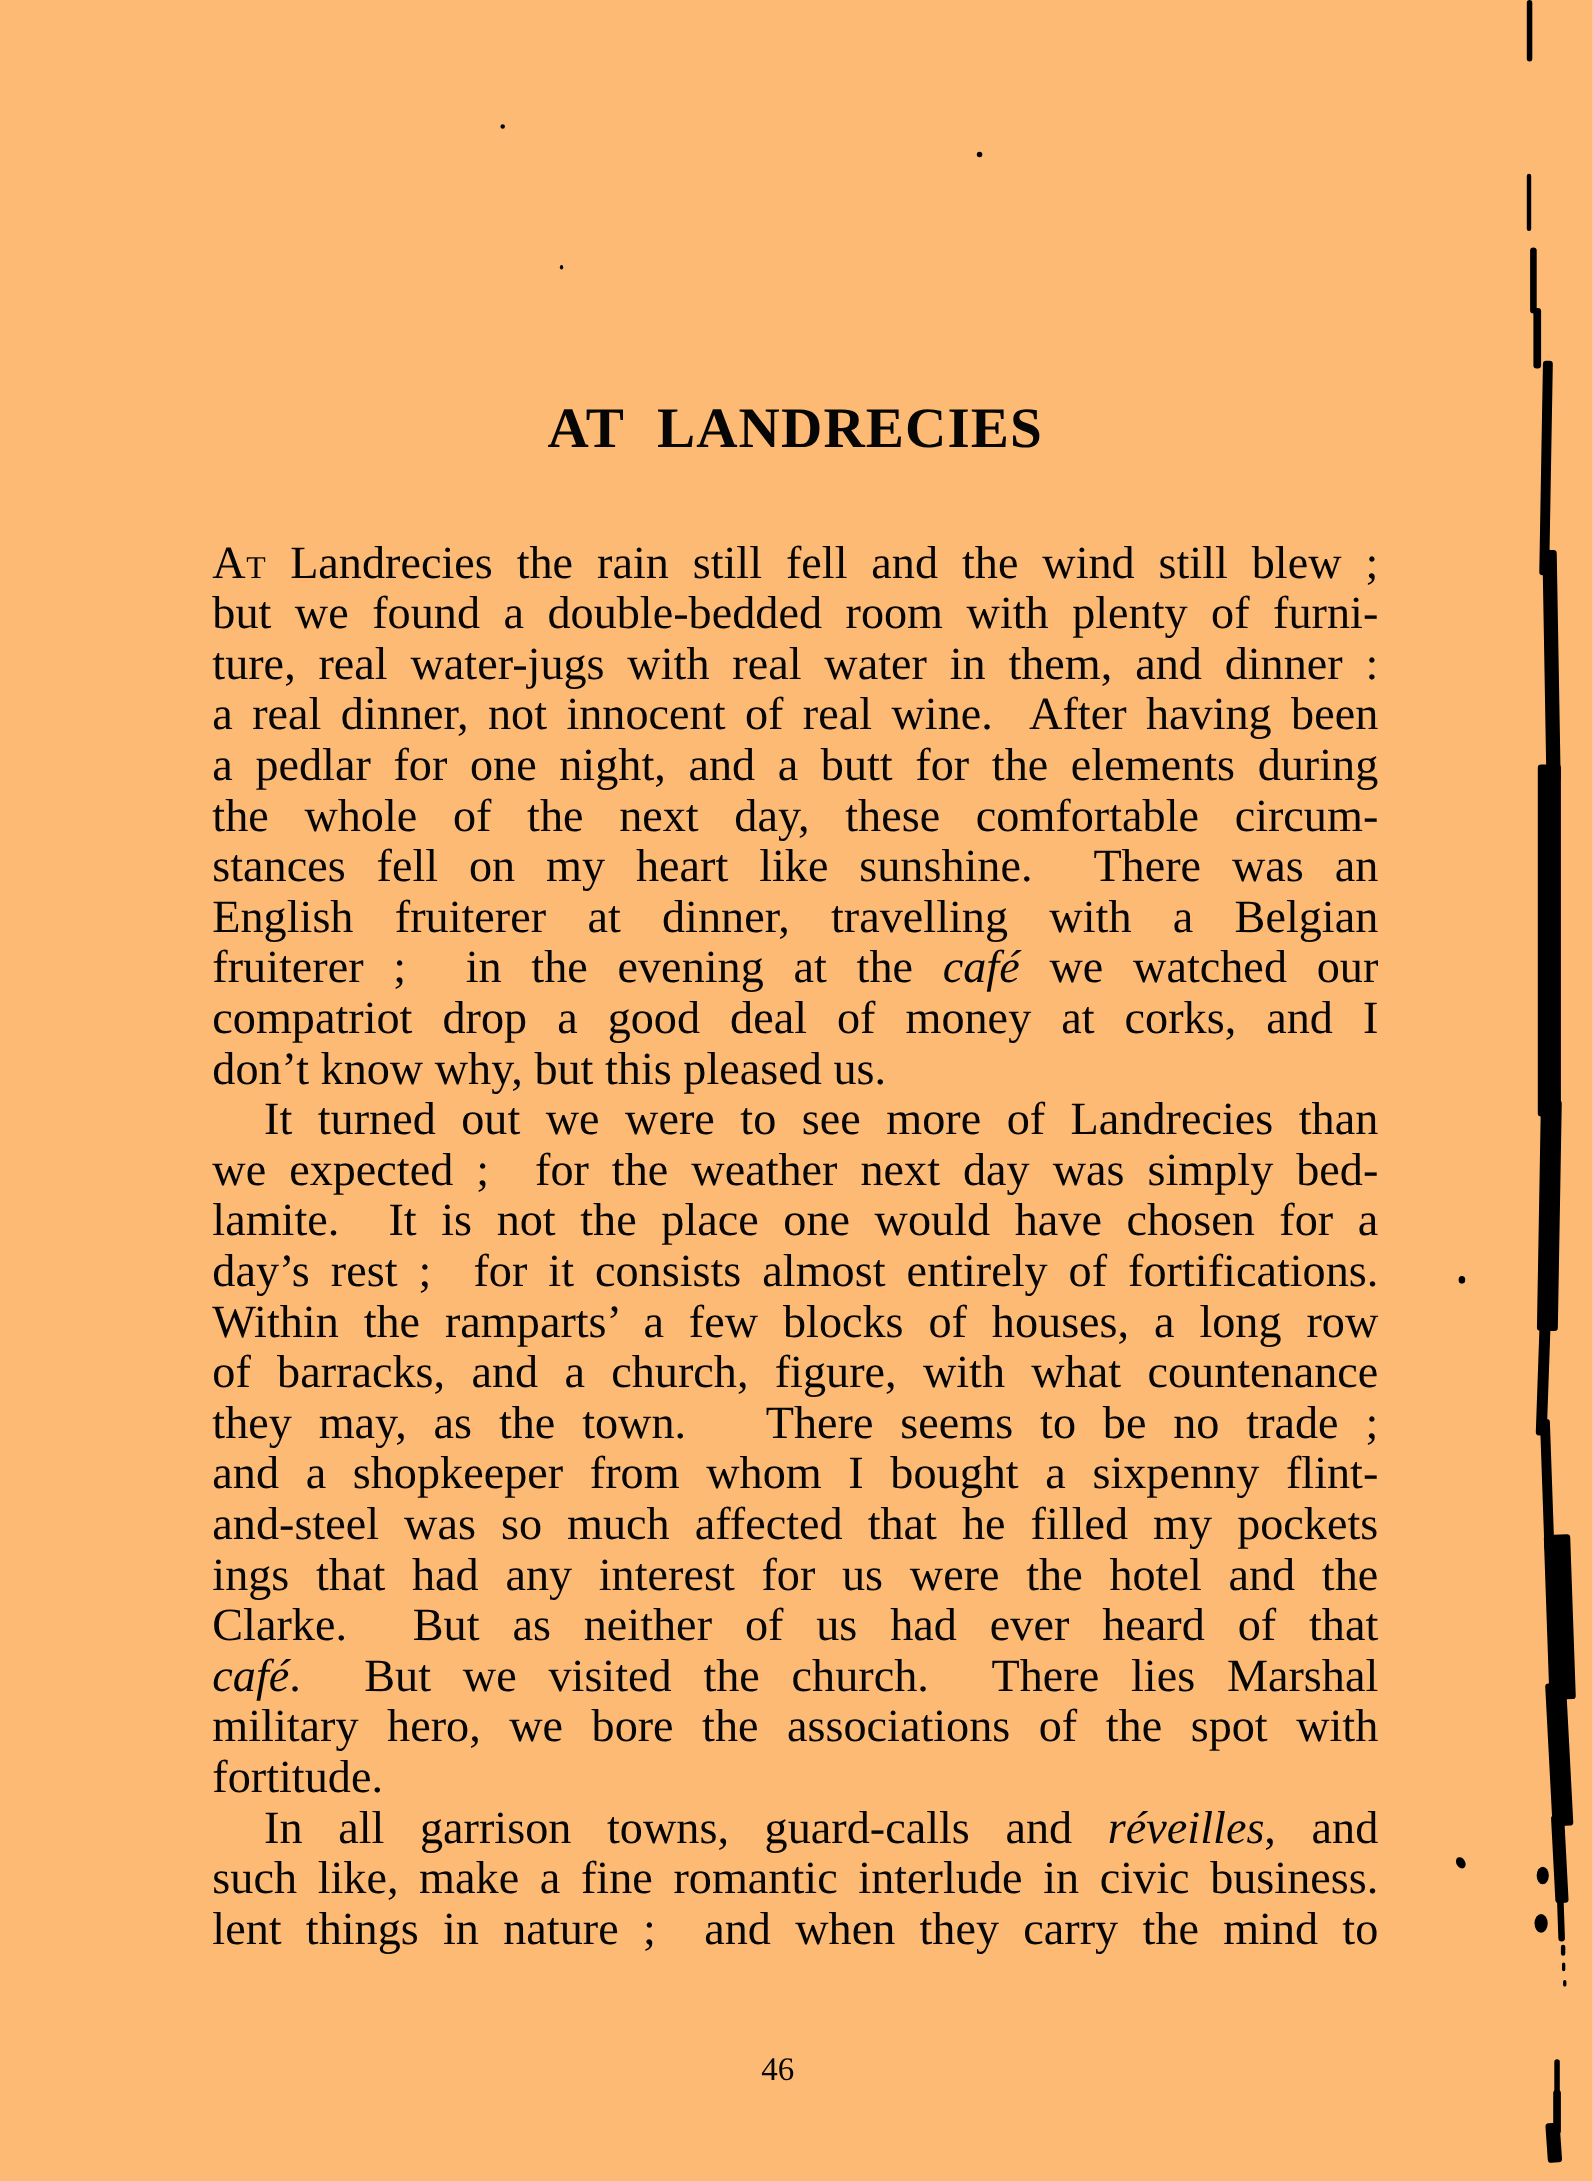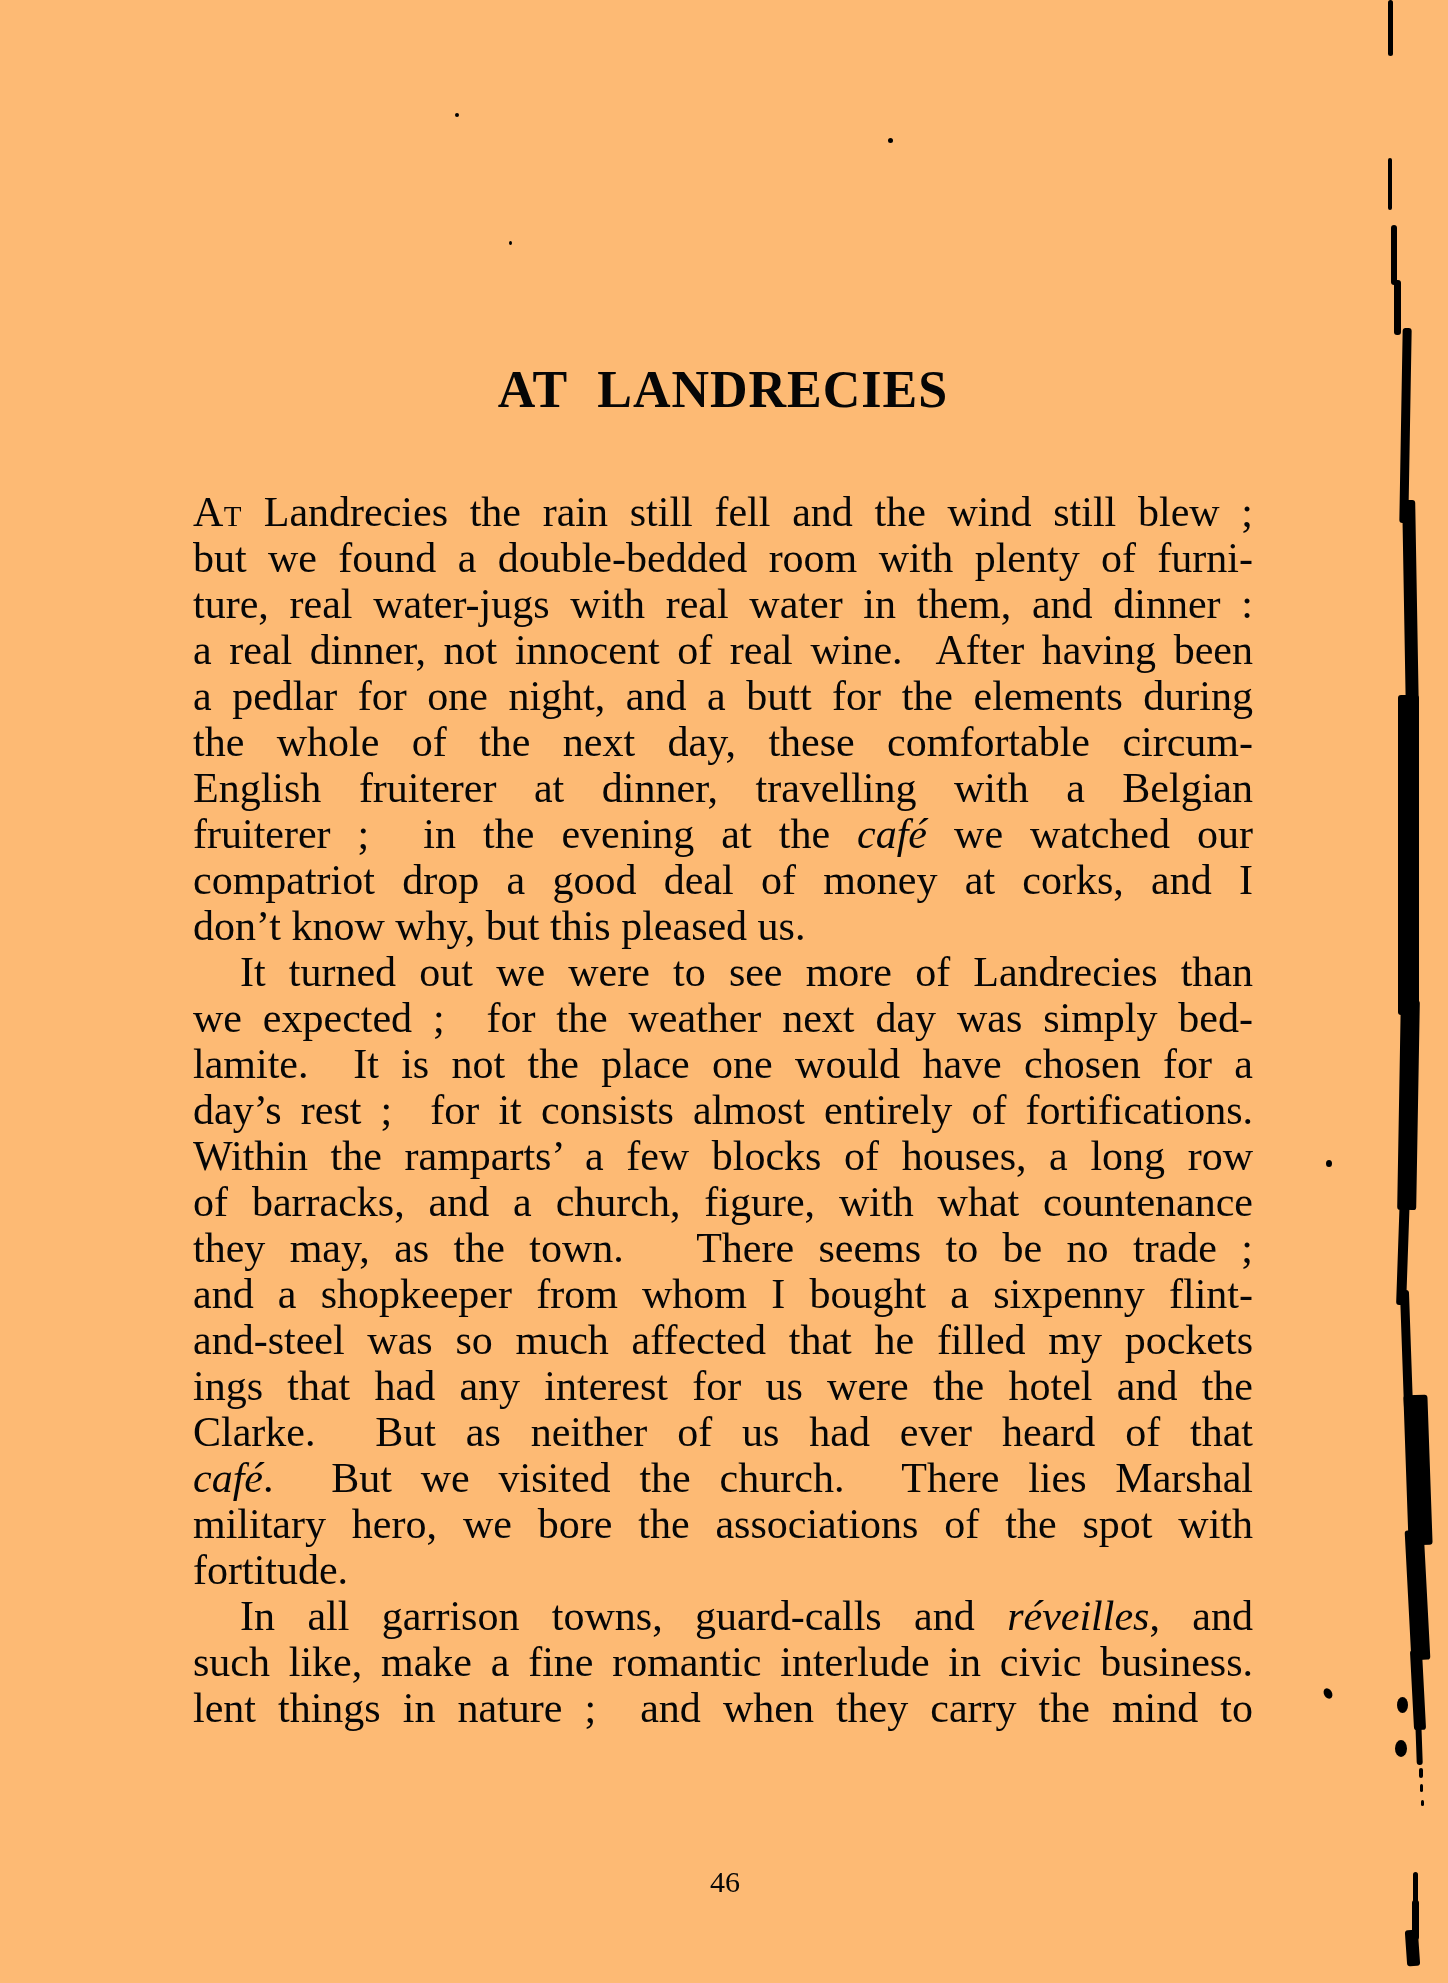--- a/index.html
+++ b/index.html
@@ -31,21 +31,21 @@
   .line{
     text-align:justify;
     text-align-last:justify;
   }
   .line.flush{text-align-last:left;}
   .line.indent{text-indent:47px;}
   .i{font-style:italic;}
   .sc{font-variant:small-caps;letter-spacing:0.5px;}
   .page-number{
     position:absolute;
-    top:1865px;left:199px;width:1052px;
+    top:1865px;left:181px;width:1052px;
     text-align:center;
     font-size:30px;
   }
   .art{
     position:absolute;
     background:#000;
     border-radius:3px;
   }
   .blob{border-radius:50%;}
 </style>
@@ -56,20 +56,21 @@
 
   <h1 class="title">AT LANDRECIES</h1>
 
   <div class="body-text">
       <div class="line"><span class="sc">At</span><span> Landrecies the rain still fell and the wind still blew ;</span></div>
       <div class="line"><span>but we found a double-bedded room with plenty of furni-</span></div>
       <div class="line"><span>ture, real water-jugs with real water in them, and dinner :</span></div>
       <div class="line"><span>a real dinner, not innocent of real wine.&nbsp; After having been</span></div>
       <div class="line"><span>a pedlar for one night, and a butt for the elements during</span></div>
       <div class="line"><span>the whole of the next day, these comfortable circum-</span></div>
+      <div class="line"><span>stances fell on my heart like sunshine.&nbsp; There was an</span></div>
       <div class="line"><span>English fruiterer at dinner, travelling with a Belgian</span></div>
       <div class="line"><span>fruiterer ;&nbsp; in the evening at the </span><span class="i">café</span><span> we watched our</span></div>
       <div class="line"><span>compatriot drop a good deal of money at corks, and I</span></div>
       <div class="line flush"><span>don’t know why, but this pleased us.</span></div>
       <div class="line indent"><span>It turned out we were to see more of Landrecies than</span></div>
       <div class="line"><span>we expected ;&nbsp; for the weather next day was simply bed-</span></div>
       <div class="line"><span>lamite.&nbsp; It is not the place one would have chosen for a</span></div>
       <div class="line"><span>day’s rest ;&nbsp; for it consists almost entirely of fortifications.</span></div>
       <div class="line"><span>Within the ramparts’ a few blocks of houses, a long row</span></div>
       <div class="line"><span>of barracks, and a church, figure, with what countenance</span></div>

